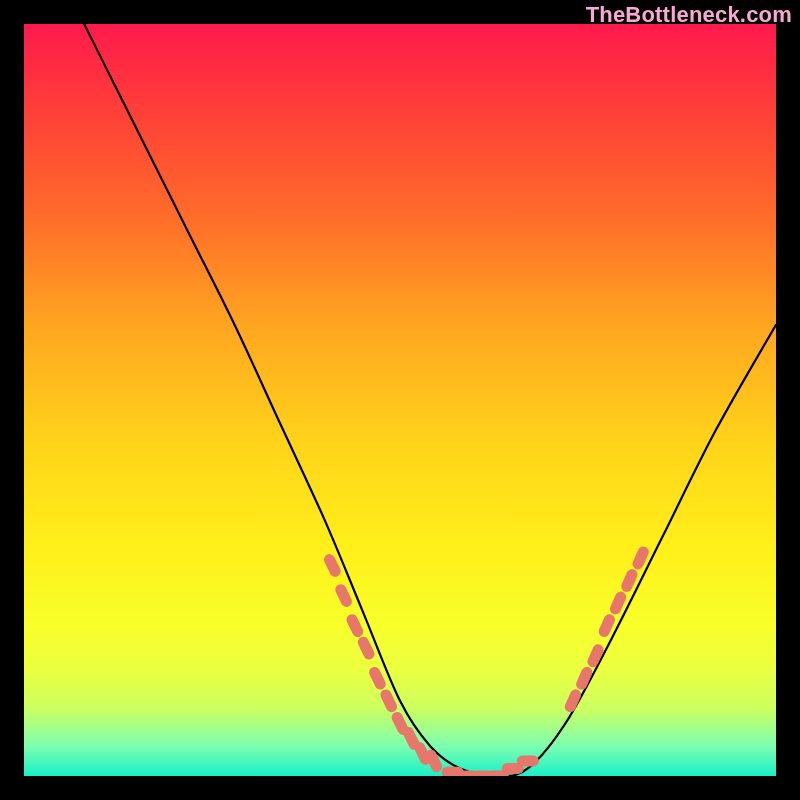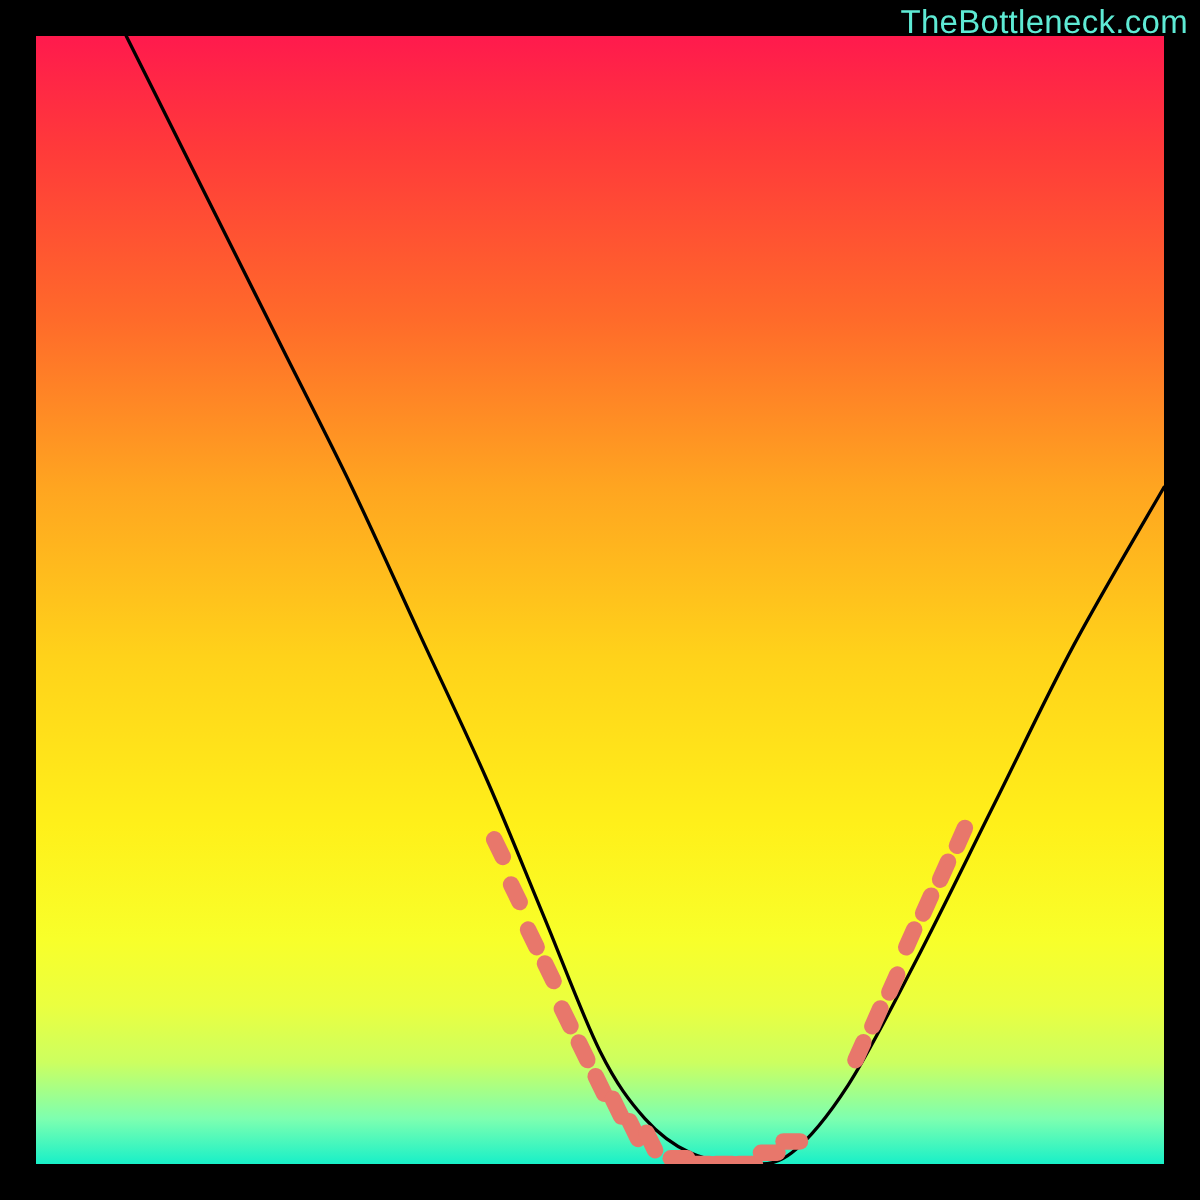--- a/index.html
+++ b/index.html
@@ -28,22 +28,22 @@
       #ccff60 91%,
       #7dffb0 96%,
       #18f0c8 100%);
   }
   .watermark {
     position: absolute;
     top: 2px;
     right: 8px;
     font-family: Arial, Helvetica, sans-serif;
     font-size: 22px;
-    font-weight: 400;
-    color: #5eead4;
+    font-weight: 700;
+    color: #f9a8d4;
     letter-spacing: 0.2px;
     user-select: none;
     text-align: center;
   }
   svg.curve {
     position: absolute;
     left: 0;
     top: 0;
     width: 752px;
     height: 752px;

